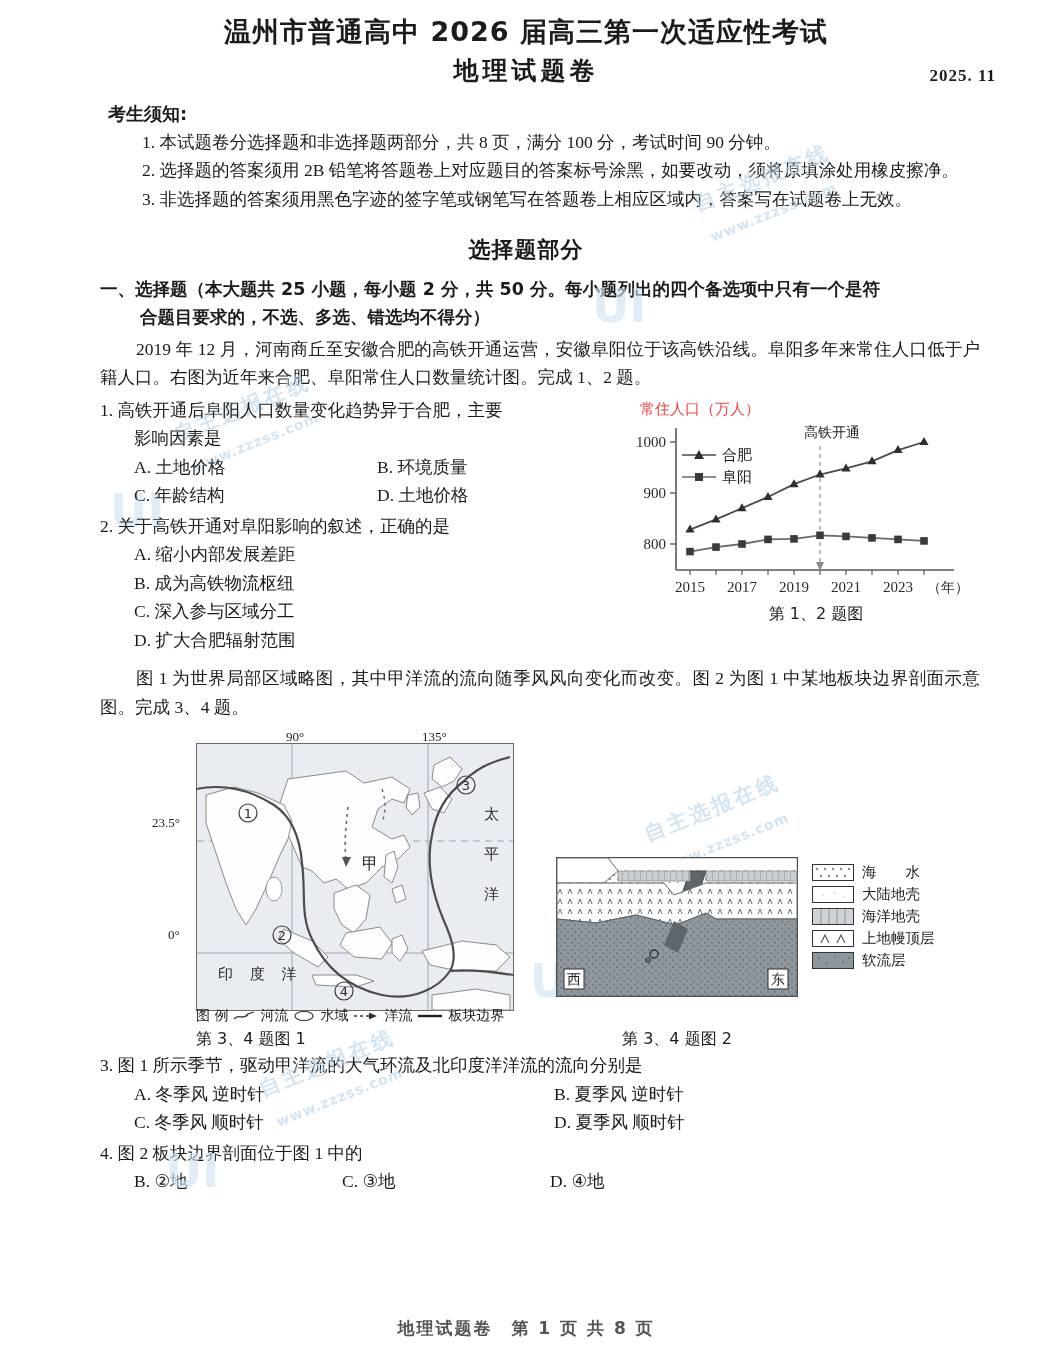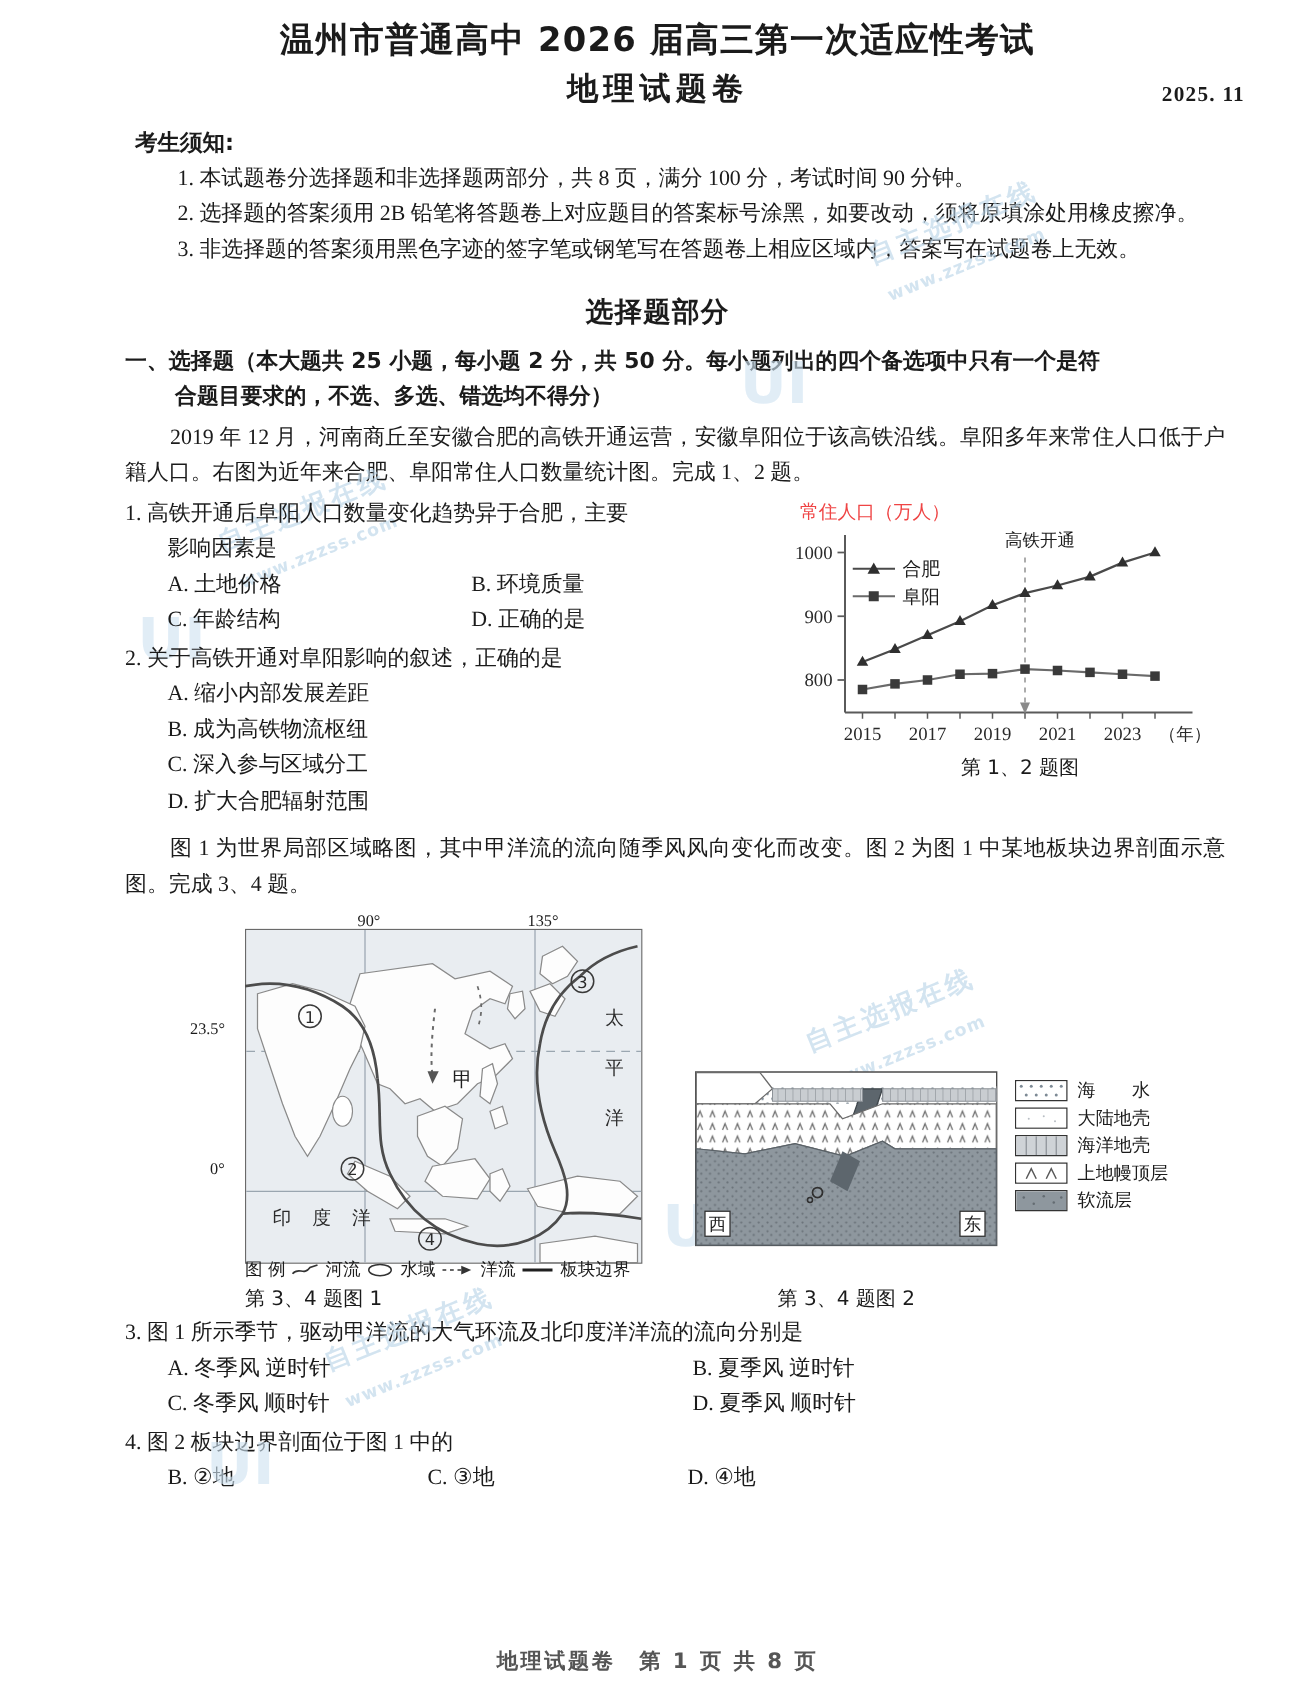--- a/index.html
+++ b/index.html
@@ -265,21 +265,21 @@
         <span class="q-num">1.</span>
         <span class="q-stem">高铁开通后阜阳人口数量变化趋势异于合肥，主要</span>
       </div>
       <div class="q-sub">影响因素是</div>
       <div class="opts-2col">
         <div class="c">A. 土地价格</div>
         <div class="c">B. 环境质量</div>
       </div>
       <div class="opts-2col">
         <div class="c">C. 年龄结构</div>
-        <div class="c">D. 正确的是</div>
+        <div class="c">D. 土地价格</div>
       </div>
     </div>
 
     <div class="q narrow" style="margin-top:2px;">
       <div>
         <span class="q-num">2.</span>
         <span class="q-stem">关于高铁开通对阜阳影响的叙述，正确的是</span>
       </div>
       <div class="opt">A. 缩小内部发展差距</div>
       <div class="opt">B. 成为高铁物流枢纽</div>

